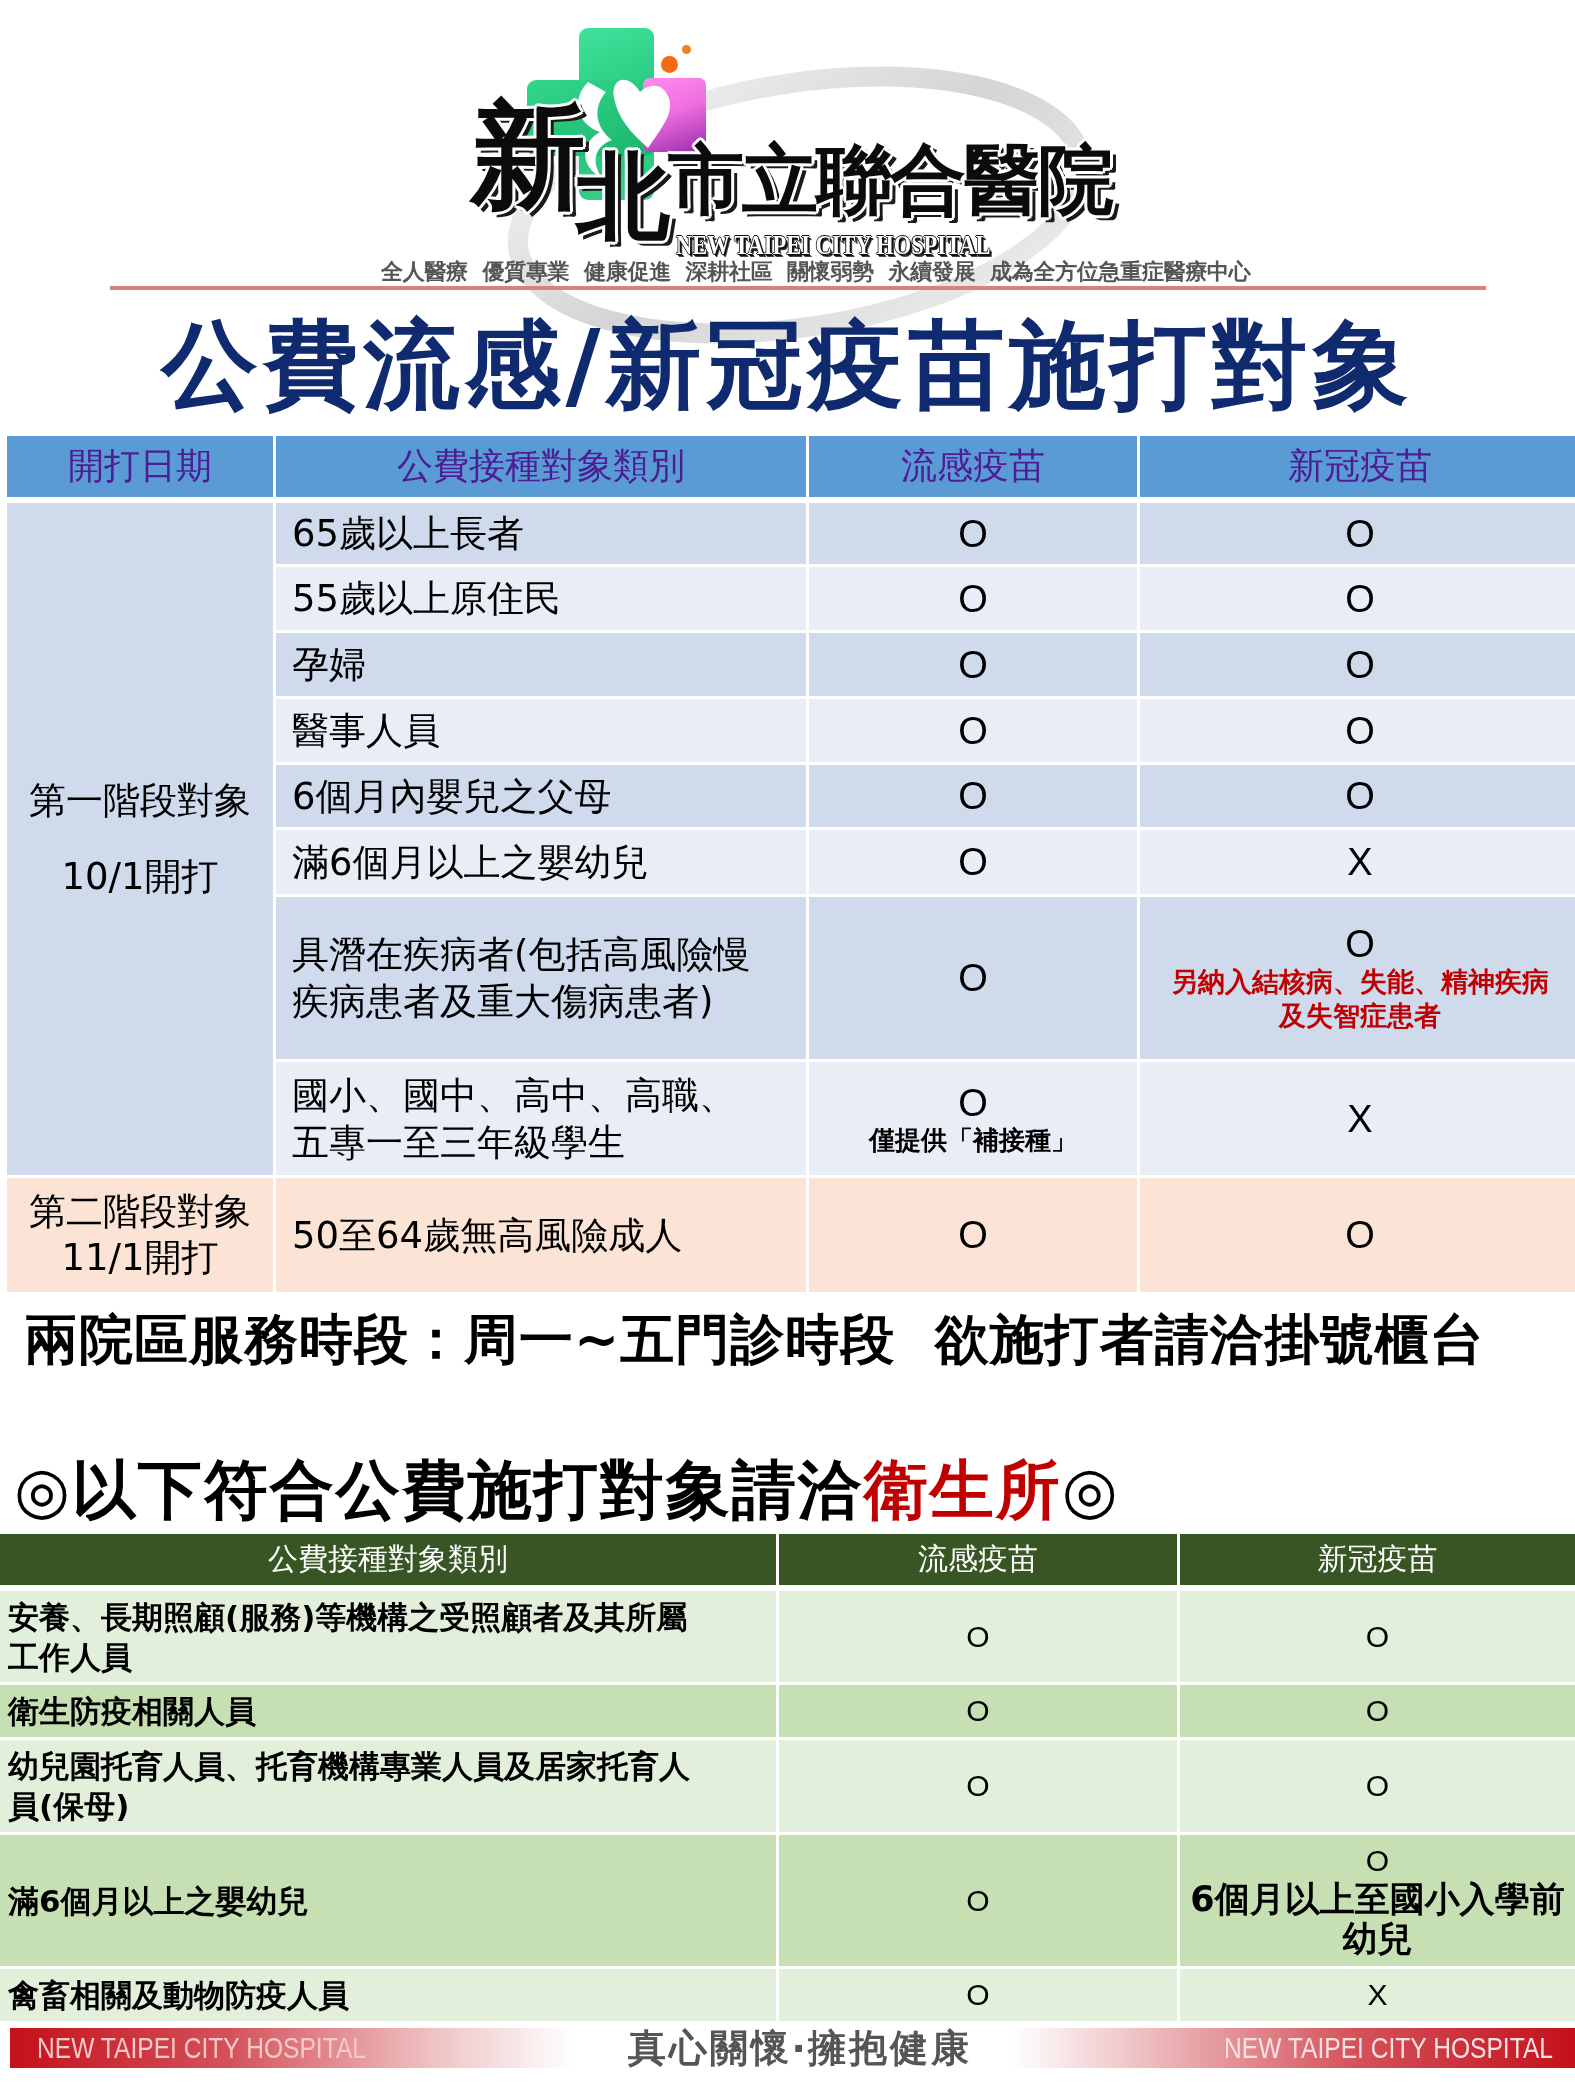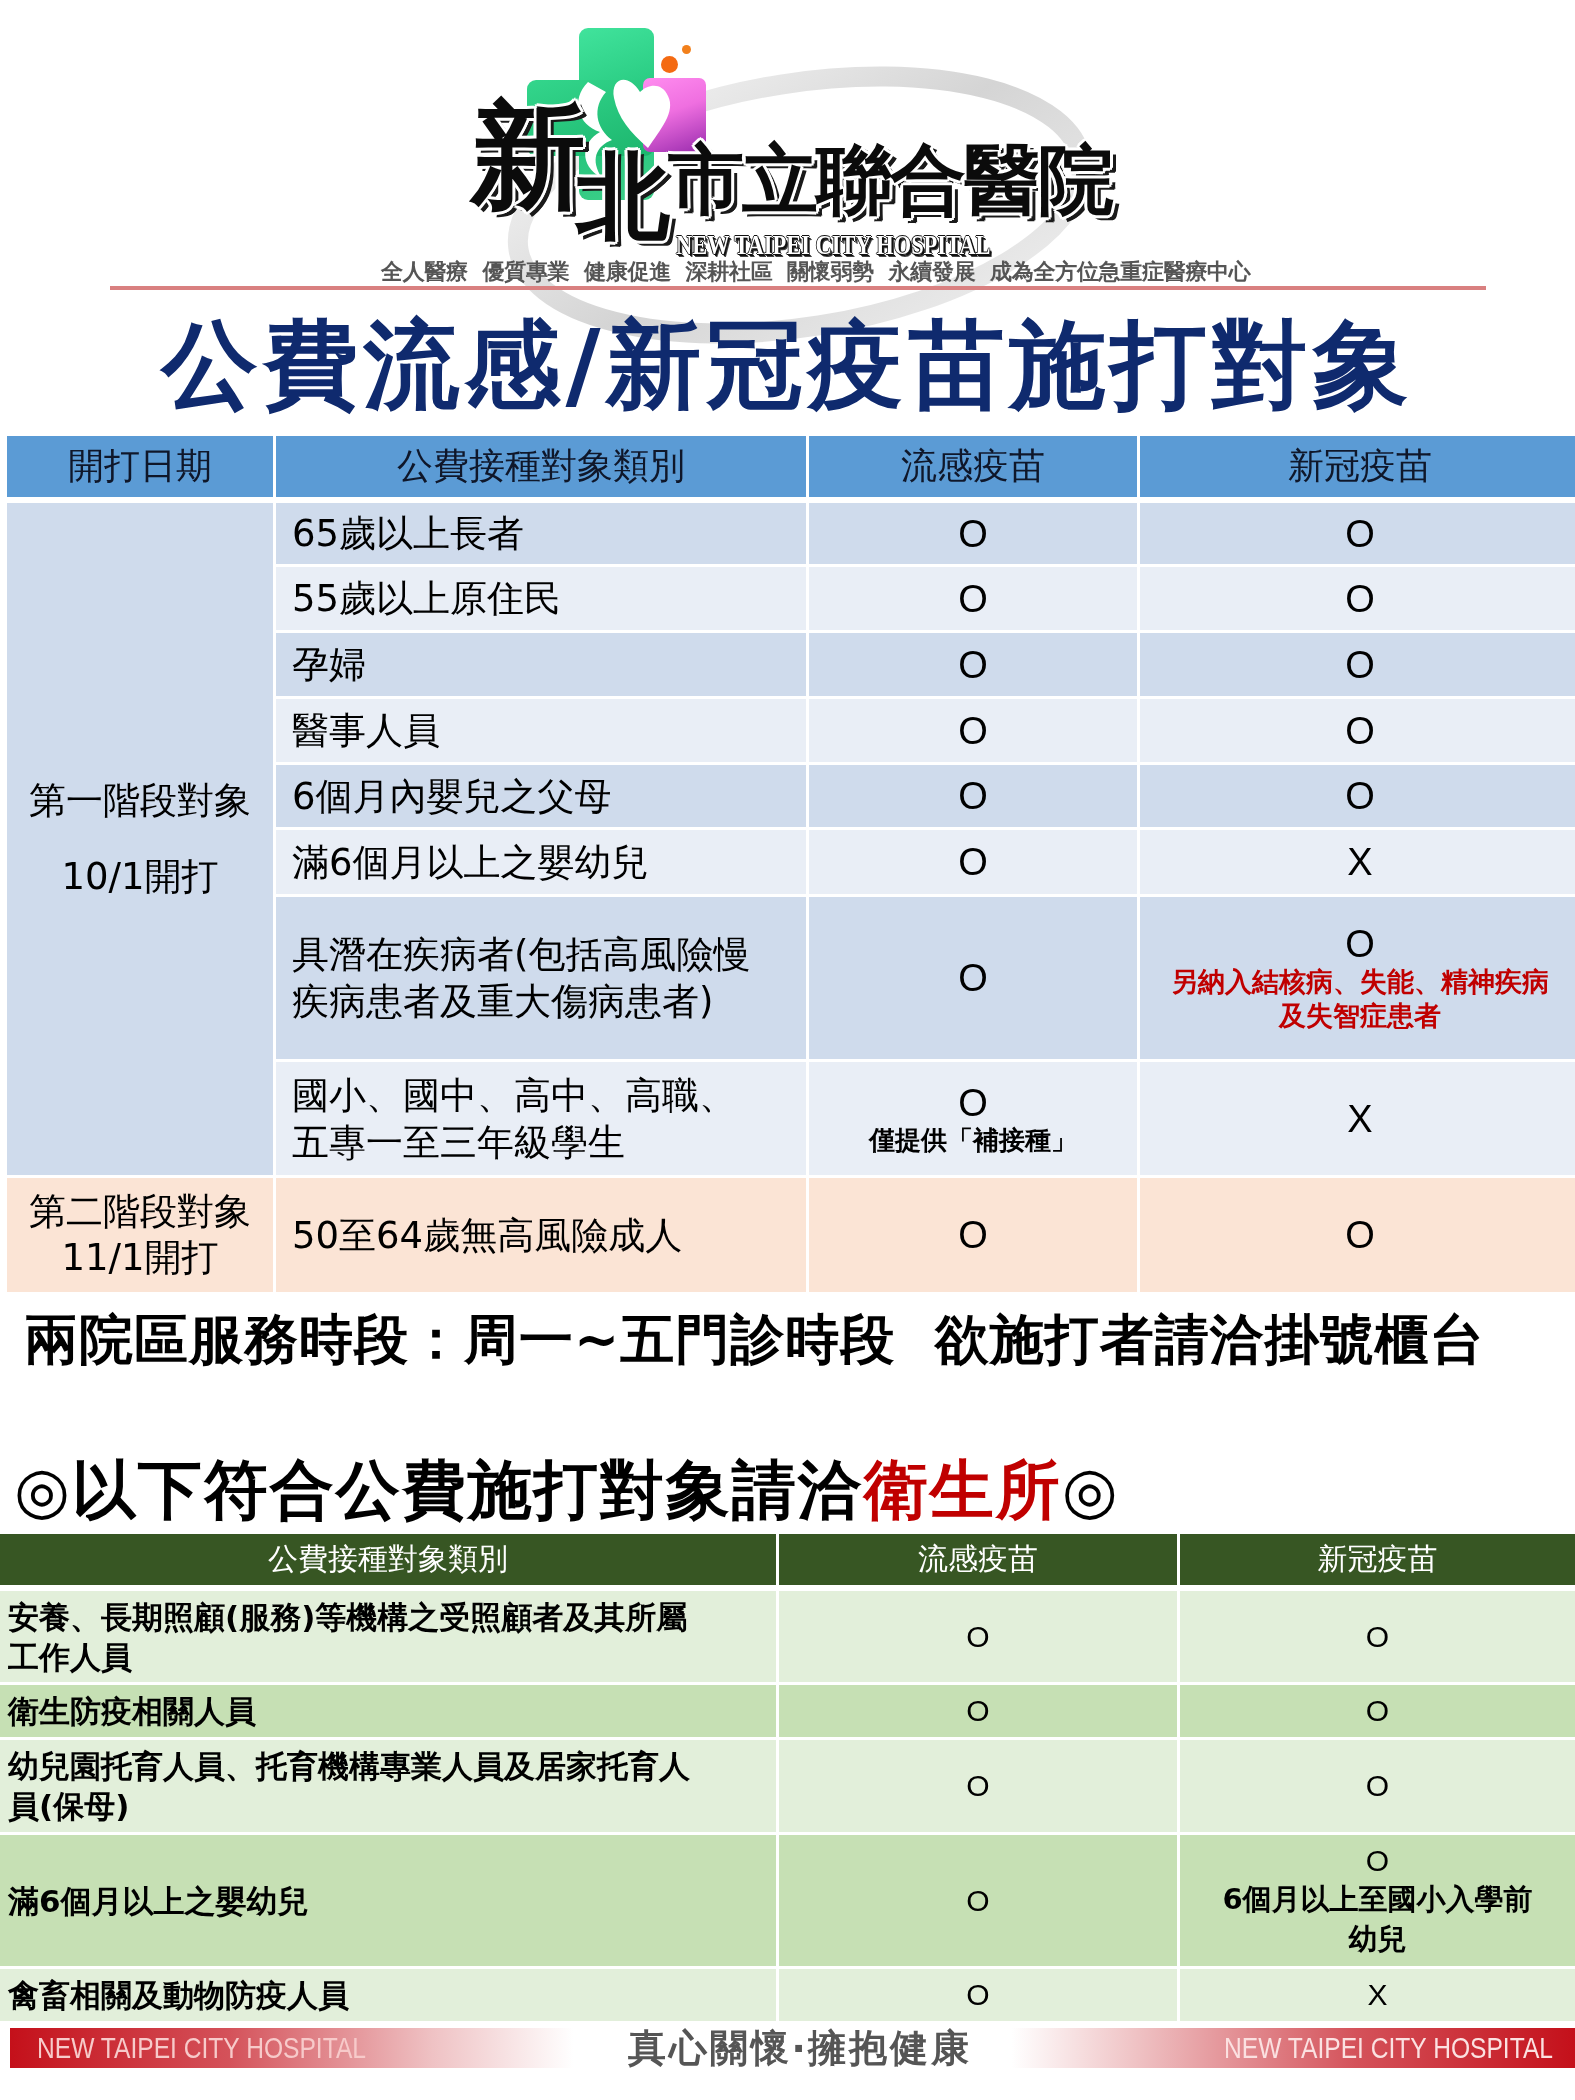--- a/index.html
+++ b/index.html
@@ -36,21 +36,21 @@
 
   
   .title { left: 0; top: 310px; width: 1575px; text-align: center; font-size: 96px; font-weight: bold;
     line-height: 110px; letter-spacing: 5px; color: var(--title_color, #0f2a6e); white-space: nowrap; }
 
   
   .t1 { left: 7px; top: 436px; display: grid;
     grid-template-columns: 266px 530px 328px 440px;
     grid-template-rows: 61px 0px 61px 63px 63px 63px 62px 64px 162px 113px 114px;
     gap: 3px; background: #fff; }
-  .h1c { background: var(--t1_header, #5b9bd5); color: #0f172a; font-size: 36px; display: flex;
+  .h1c { background: var(--t1_header, #5b9bd5); color: #4c1d95; font-size: 36px; display: flex;
     align-items: center; justify-content: center; white-space: nowrap; }
   .spacer { grid-column: 1 / -1; }
   .d { background: var(--t1_row_dark, #cfdbec); }
   .l { background: var(--t1_row_light, #e9eef6); }
   .p2 { background: var(--t1_phase2, #fbe4d5); }
   .phase { display: flex; flex-direction: column; align-items: center; justify-content: center;
     font-size: 37px; line-height: 46px; white-space: nowrap; }
   .phase1 { grid-row: span 8; gap: 30px; }
   .cat { display: flex; flex-direction: column; justify-content: center; padding-left: 16px;
     font-size: 37px; line-height: 47px; white-space: nowrap; overflow: hidden; }
@@ -72,21 +72,21 @@
     grid-template-columns: 776px 398px 395px;
     grid-template-rows: 51px 0px 91px 52px 92px 131px 52px;
     gap: 3px; background: #fff; }
   .h2c { background: var(--t2_header, #375623); color: #fff; font-size: 30px; display: flex;
     align-items: center; justify-content: center; white-space: nowrap; }
   .gl { background: var(--t2_row_light, #e2efda); }
   .gd { background: var(--t2_row_dark, #c6e0b4); }
   .cat2 { display: flex; flex-direction: column; justify-content: center; padding-left: 8px;
     font-size: 31px; font-weight: bold; line-height: 40px; white-space: nowrap; overflow: hidden; }
   .mark2 { font-family: "Liberation Sans", sans-serif; font-size: 30px; line-height: 36px; }
-  .note2 { font-size: 29px; font-weight: bold; line-height: 40px; }
+  .note2 { font-size: 35px; font-weight: bold; line-height: 40px; }
 
   
   .footer-band { left: 10px; top: 2028px; width: 1565px; height: 40px;
     background: linear-gradient(to right, #c4101a 0%, #d4525a 14%, #efc2c4 27%, #ffffff 36%,
                                  #ffffff 64%, #efc2c4 72%, #d4525a 86%, #c4101a 100%); }
   .footer-side { top: 2031px; font-family: "Liberation Sans", sans-serif; font-size: 30px;
     line-height: 34px; color: #f7caca; white-space: nowrap; transform: scaleX(0.82); transform-origin: left top; }
   .footer-left { left: 37px; }
   .footer-right { left: 1224px; color: #fbe1e1; }
   .footer-center { left: 596px; top: 2026px; width: 408px; text-align: center; font-size: 38px;

